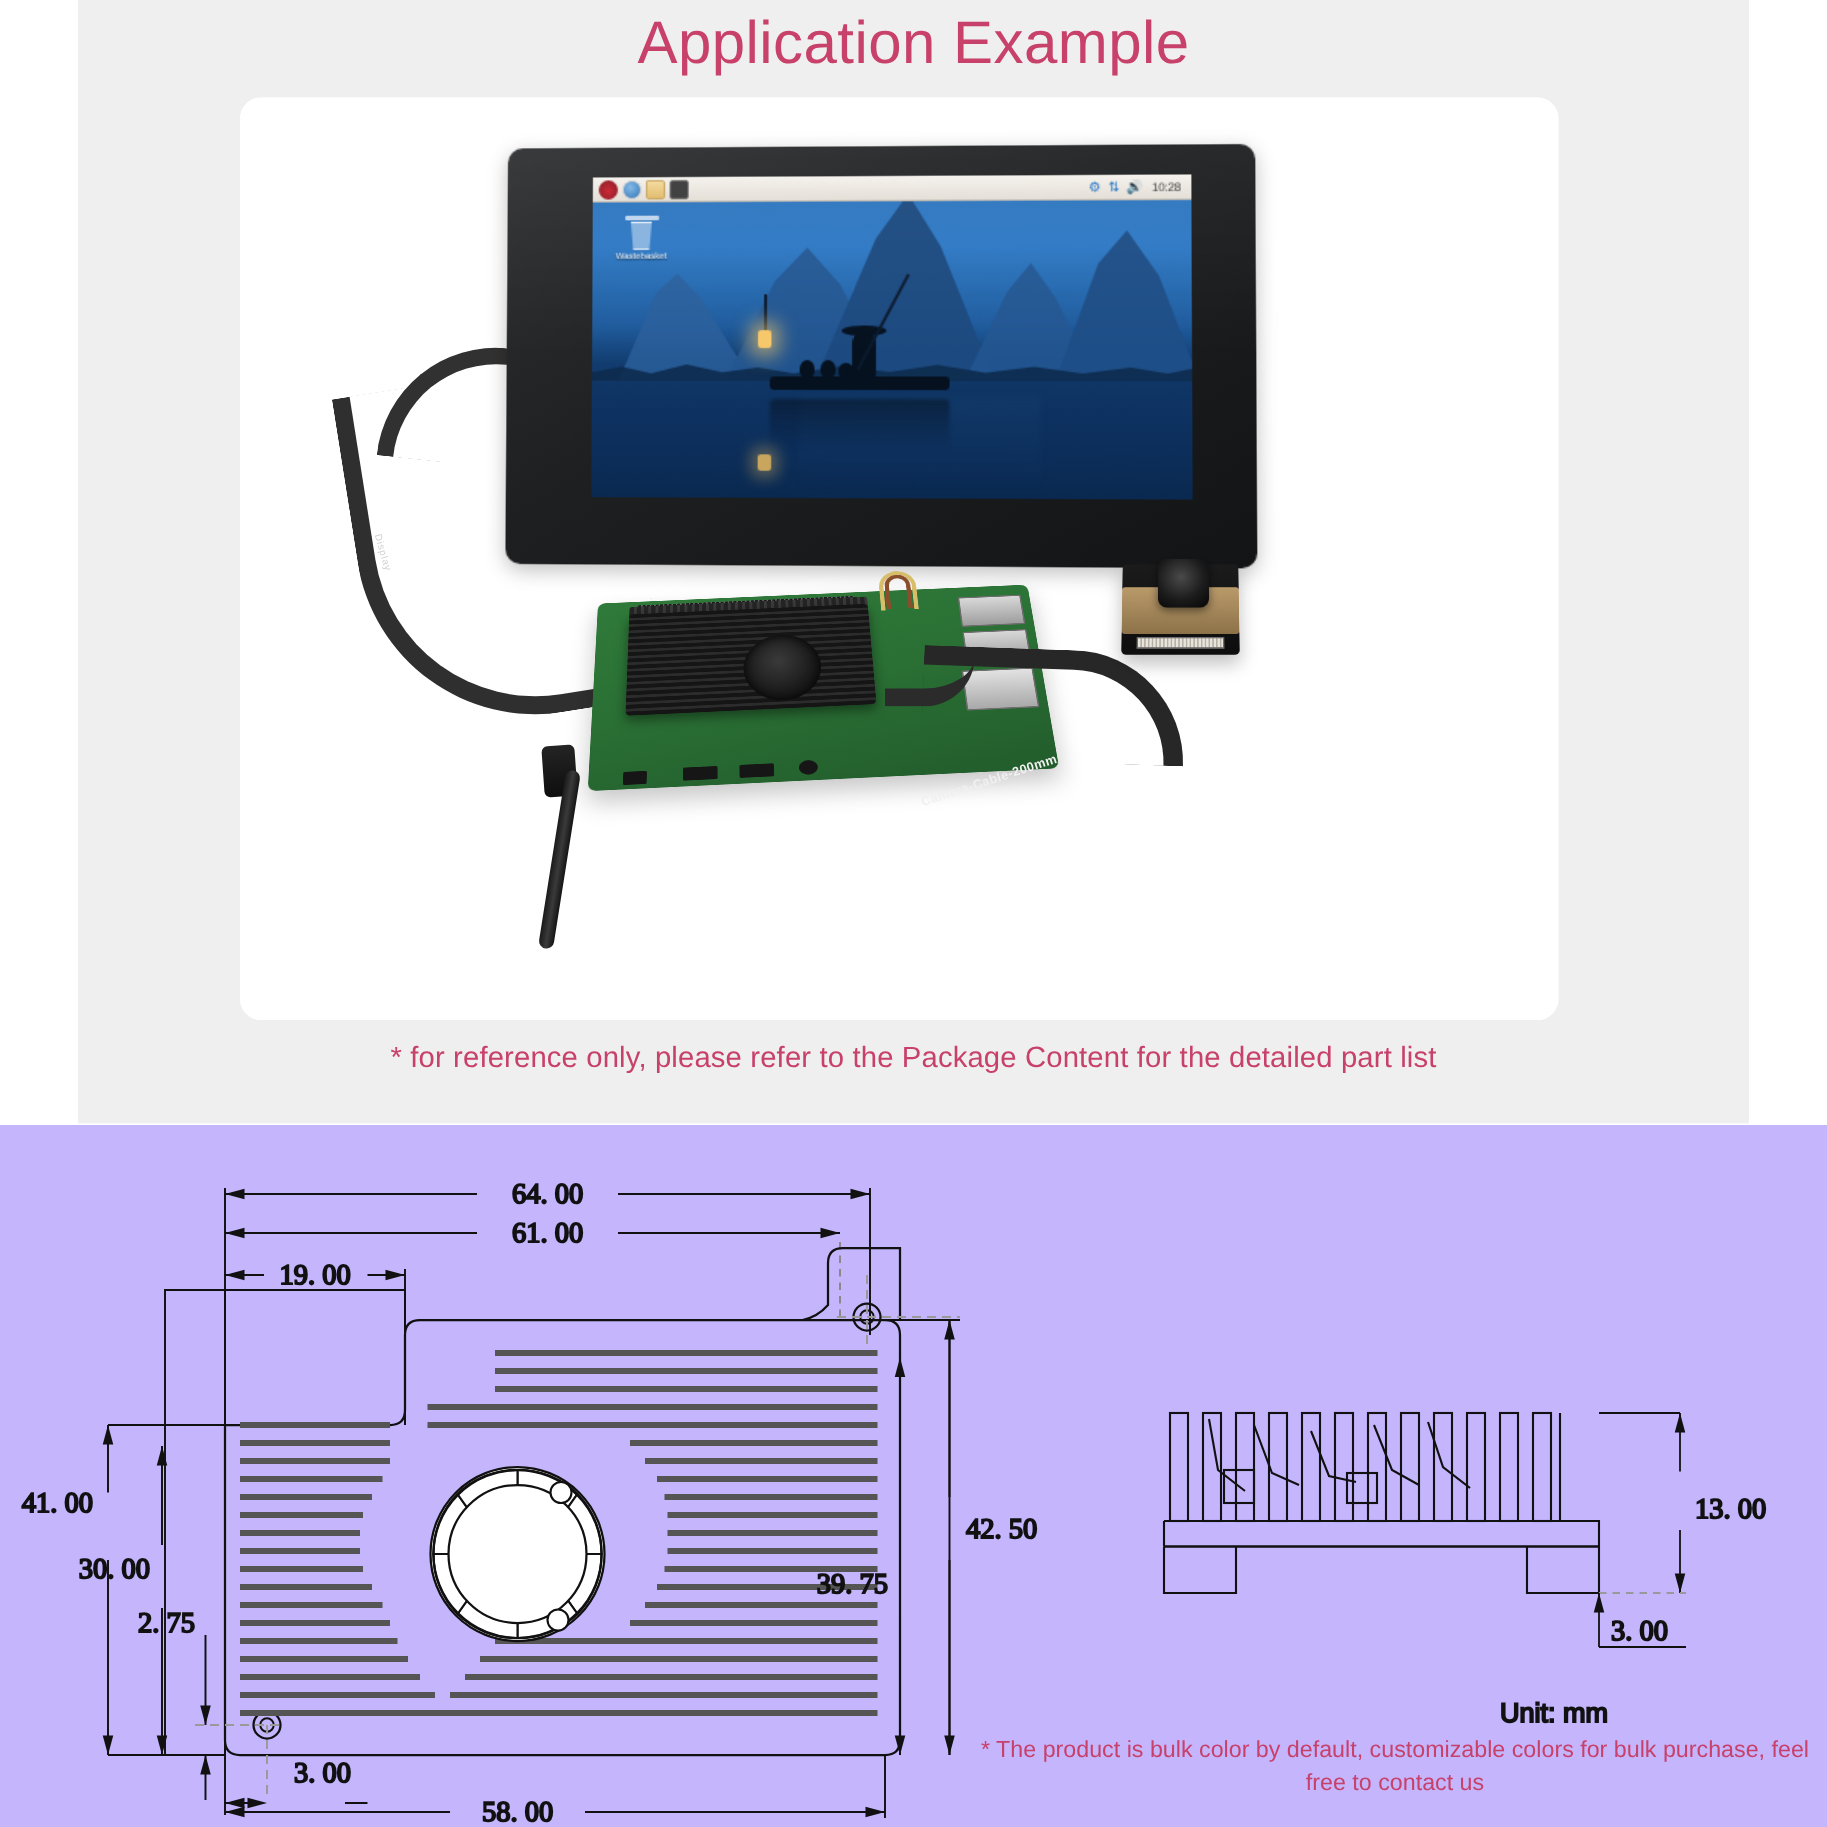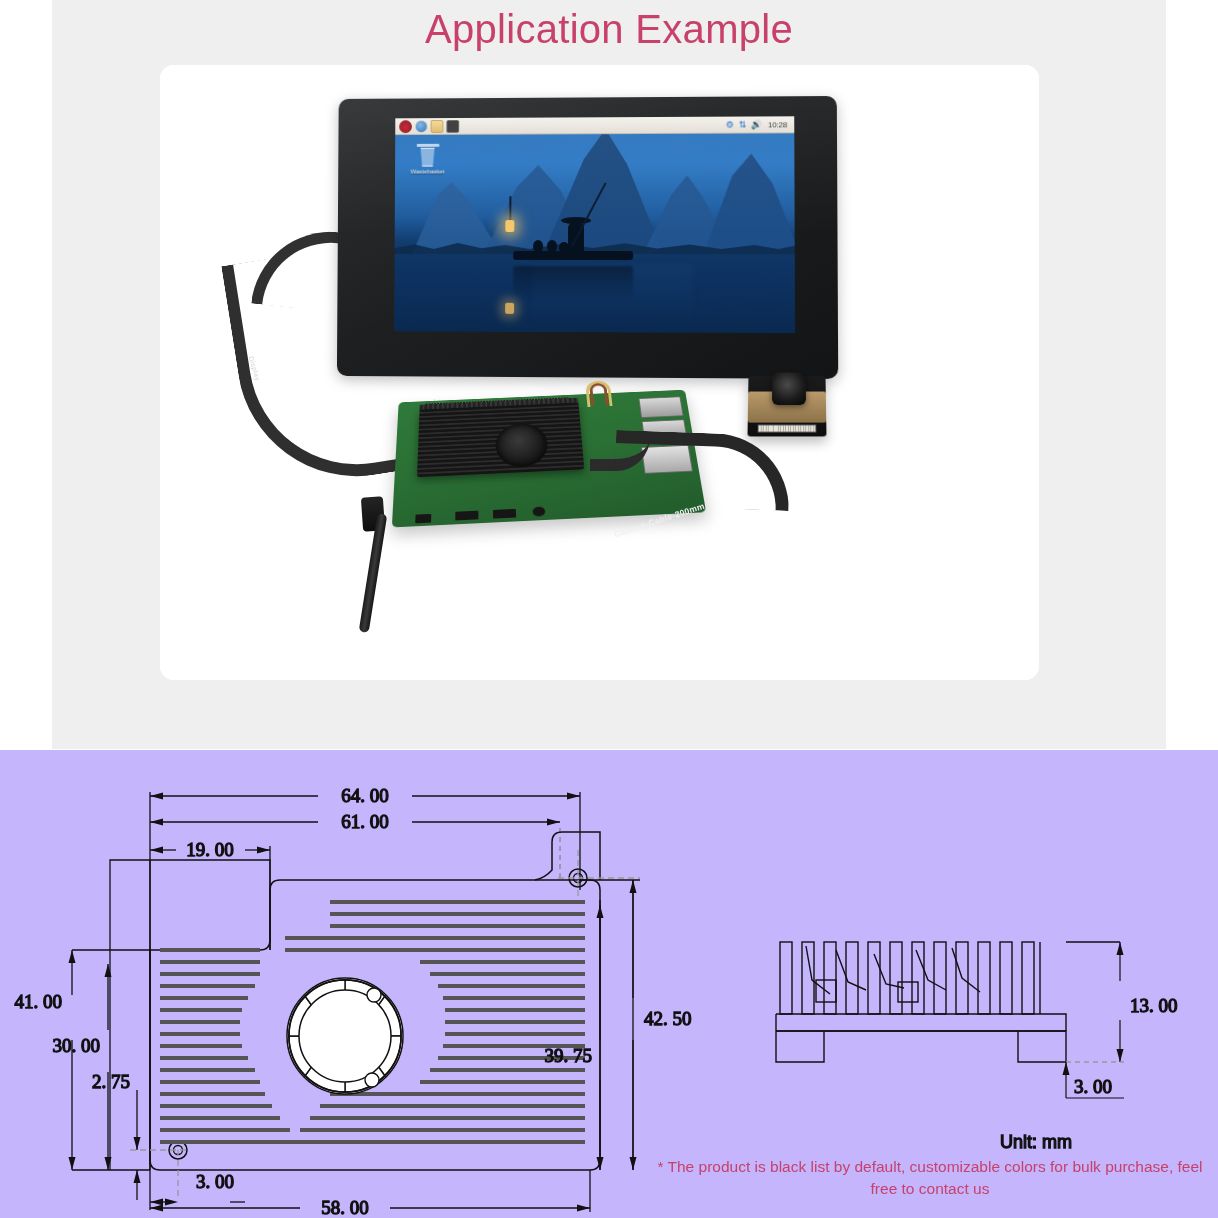--- a/index.html
+++ b/index.html
@@ -370,20 +370,21 @@
       <div class="camcable-txt">Camera-Cable-200mm</div>
       <div class="cam">
         <div class="cam-pcb"></div>
         <div class="cam-lens"></div>
         <div class="cam-conn"></div>
       </div>
 
     </div>
   </div>
 
+  <div class="ref-note">* for reference only, please refer to the Package Content for the detailed part list</div>
 
   <div class="tech">
     <svg width="1218" height="468" viewBox="0 0 1218 468">
       <g stroke="#111" fill="none" stroke-width="1.3">
 
         <line x1="150" y1="42" x2="150" y2="420"></line>
         <line x1="580" y1="42" x2="580" y2="140"></line>
         <line x1="560" y1="78" x2="560" y2="130" stroke-dasharray="5 4" stroke="#888"></line>
         <line x1="270" y1="96" x2="270" y2="200"></line>
         <line x1="110" y1="190" x2="110" y2="420"></line>
@@ -576,15 +577,15 @@
         <line x1="1066" y1="312" x2="1066" y2="348" stroke-width="1.2"></line>
         <polygon points="1066,312 1062.5,325 1069.5,325" fill="#111" stroke="none"></polygon>
         <line x1="1066" y1="348" x2="1124" y2="348" stroke-width="1.2"></line>
         <text class="dimtext" x="1074" y="343">3. 00</text>
 
         <text class="unittext" x="1036" y="398" text-anchor="middle">Unit: mm</text>
       </g>
     </svg>
   </div>
 
-  <div class="bw-note">* The product is black list by default, customizable colors for bulk purchase, feel free to contact us</div>
+  <div class="bw-note">* The product is bulk color by default, customizable colors for bulk purchase, feel free to contact us</div>
 
 </div>
 
 </body></html>

